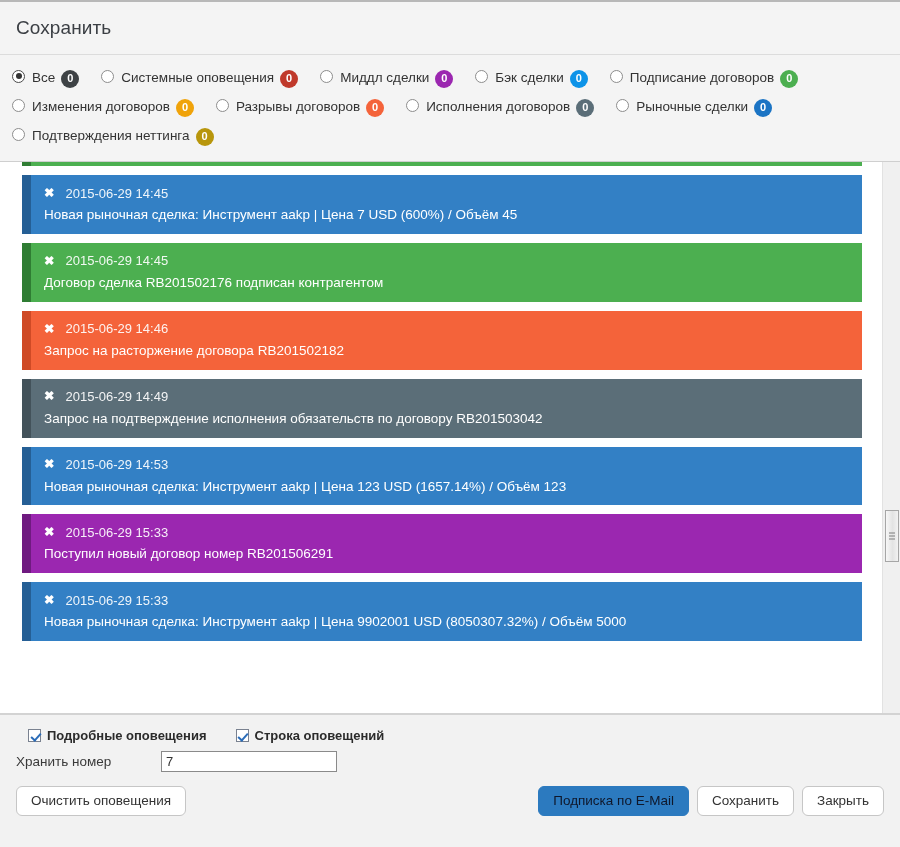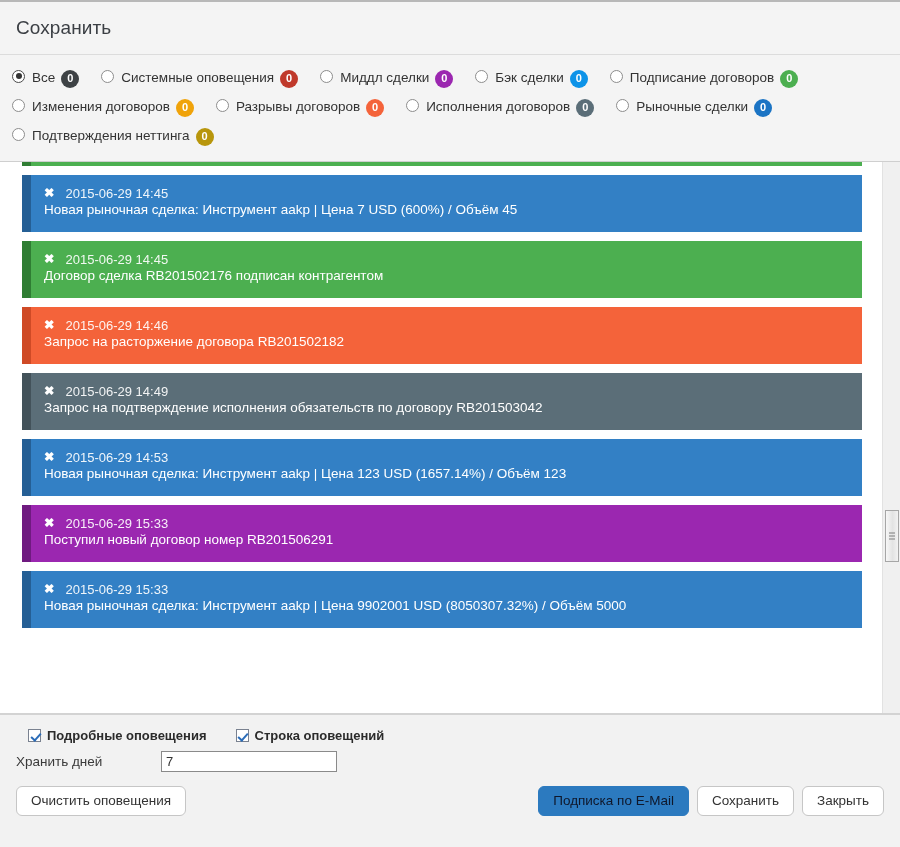--- a/index.html
+++ b/index.html
@@ -161,20 +161,21 @@
     user-select: none;
   }
   .notif-time {
     font-size: 13px;
     color: #ffffff;
     opacity: 0.92;
   }
   .notif-msg {
     font-size: 13.5px;
     color: #ffffff;
+    margin-top: 5px;
     line-height: 1.25;
   }
 
   
   .scrollbar {
     position: absolute;
     right: 0;
     top: 0;
     bottom: 0;
     width: 18px;
@@ -447,21 +448,21 @@
         <span class="checkbox checked"></span>
         <span class="check-label">Подробные оповещения</span>
       </div>
       <div class="check-item">
         <span class="checkbox checked"></span>
         <span class="check-label">Строка оповещений</span>
       </div>
     </div>
 
     <div class="days-row">
-      <span class="days-label">Хранить дней</span>
+      <span class="days-label">Хранить номер</span>
       <input class="days-input" type="text" value="7" style="">
     </div>
 
     <div class="btn-bar">
       <button class="btn">Очистить оповещения</button>
       <span class="spacer"></span>
       <button class="btn btn-primary">Подписка по E-Mail</button>
       <button class="btn">Сохранить</button>
       <button class="btn">Закрыть</button>
     </div>

